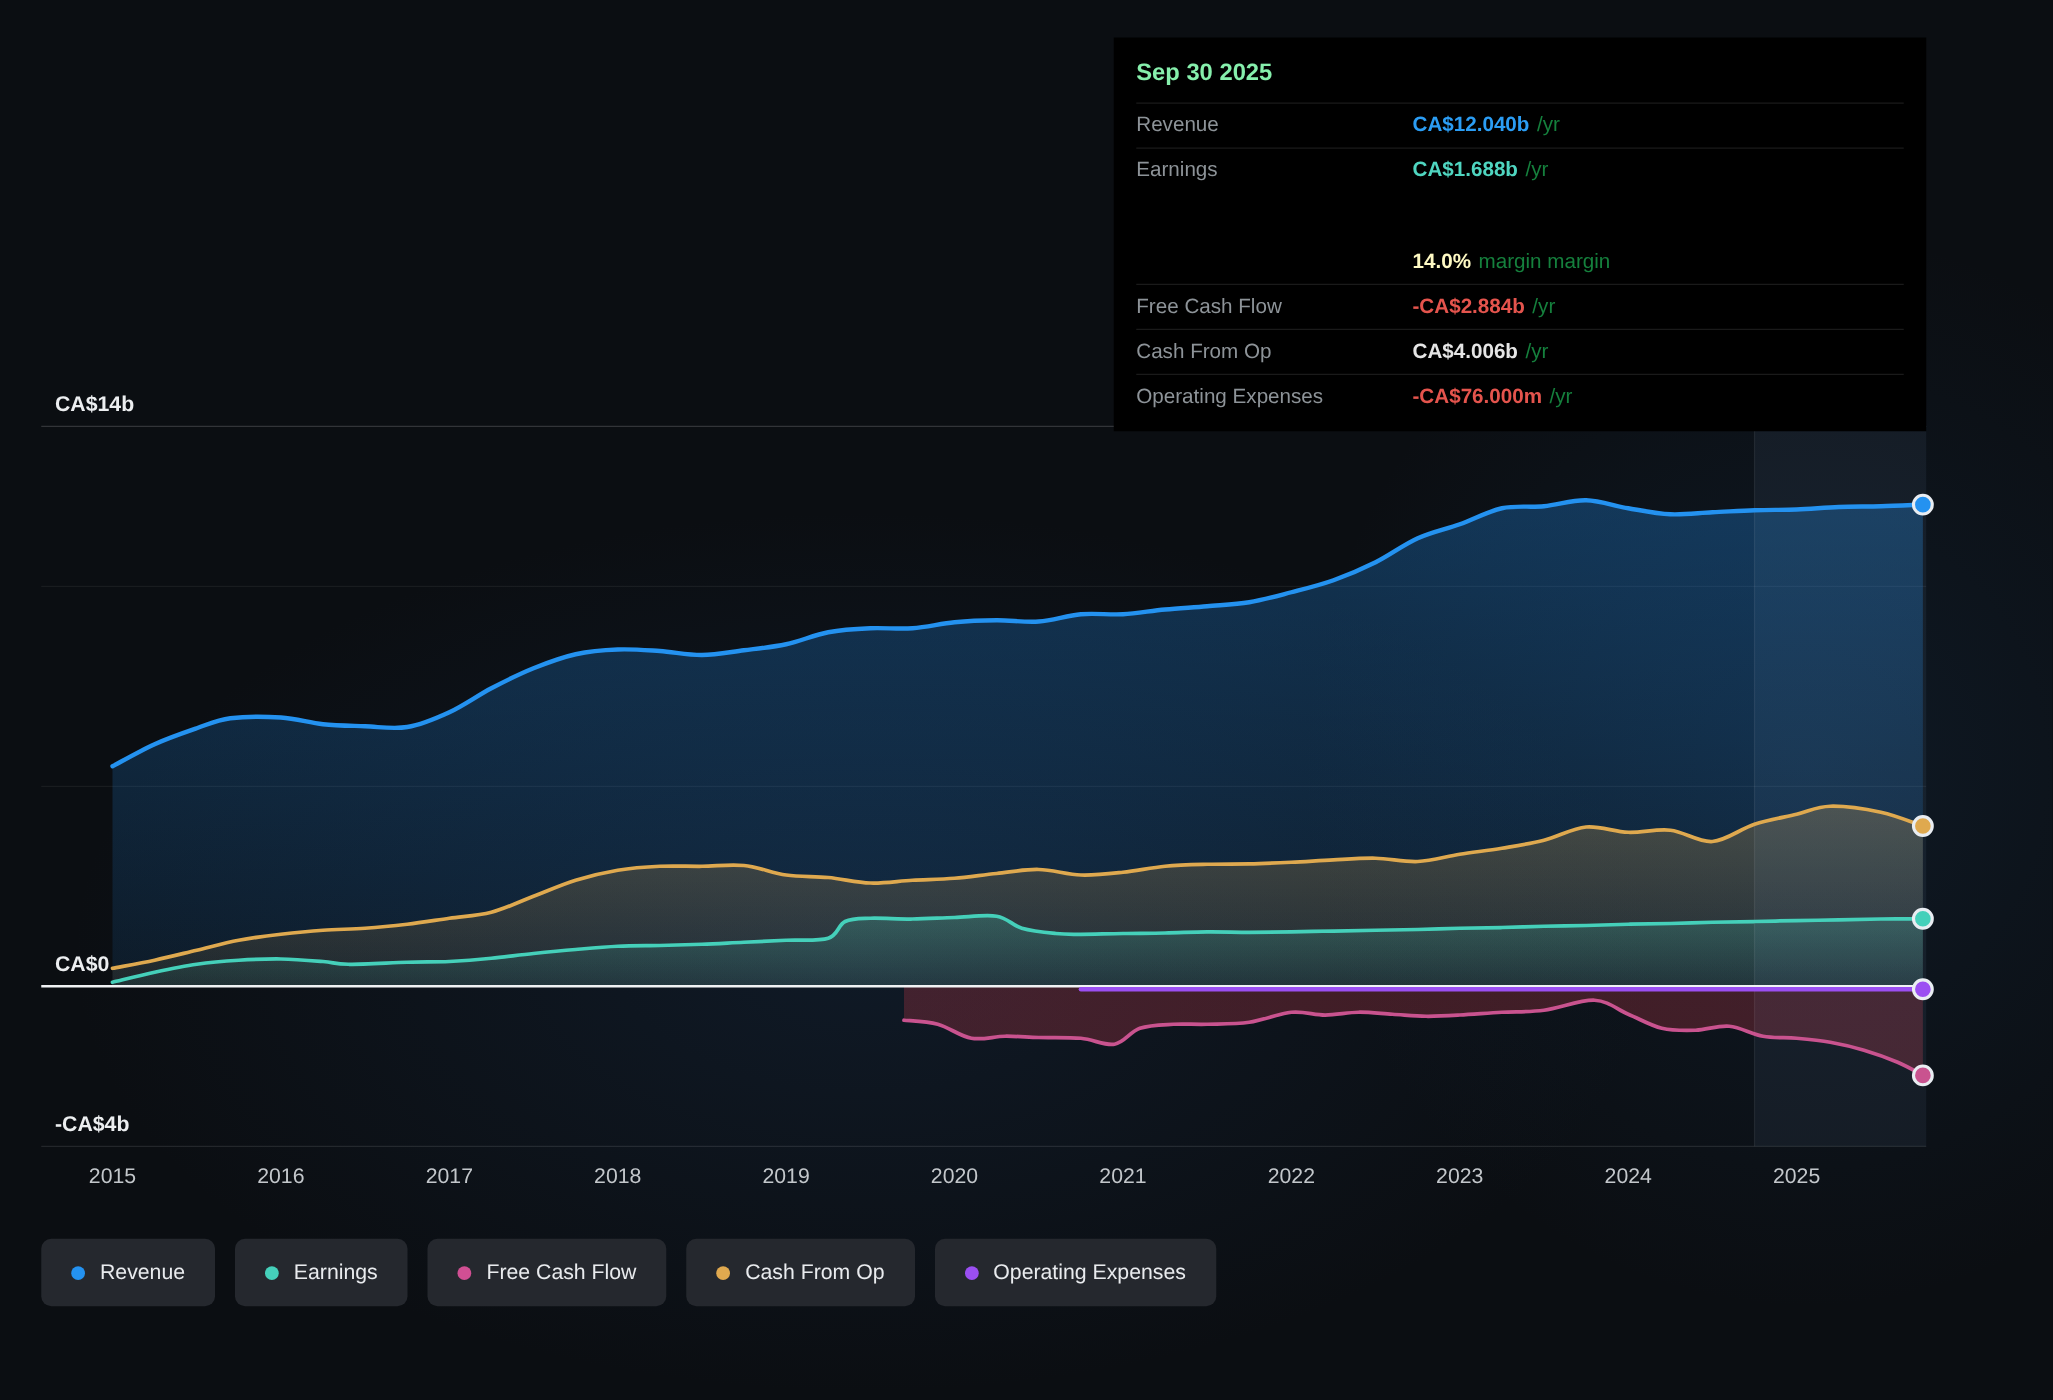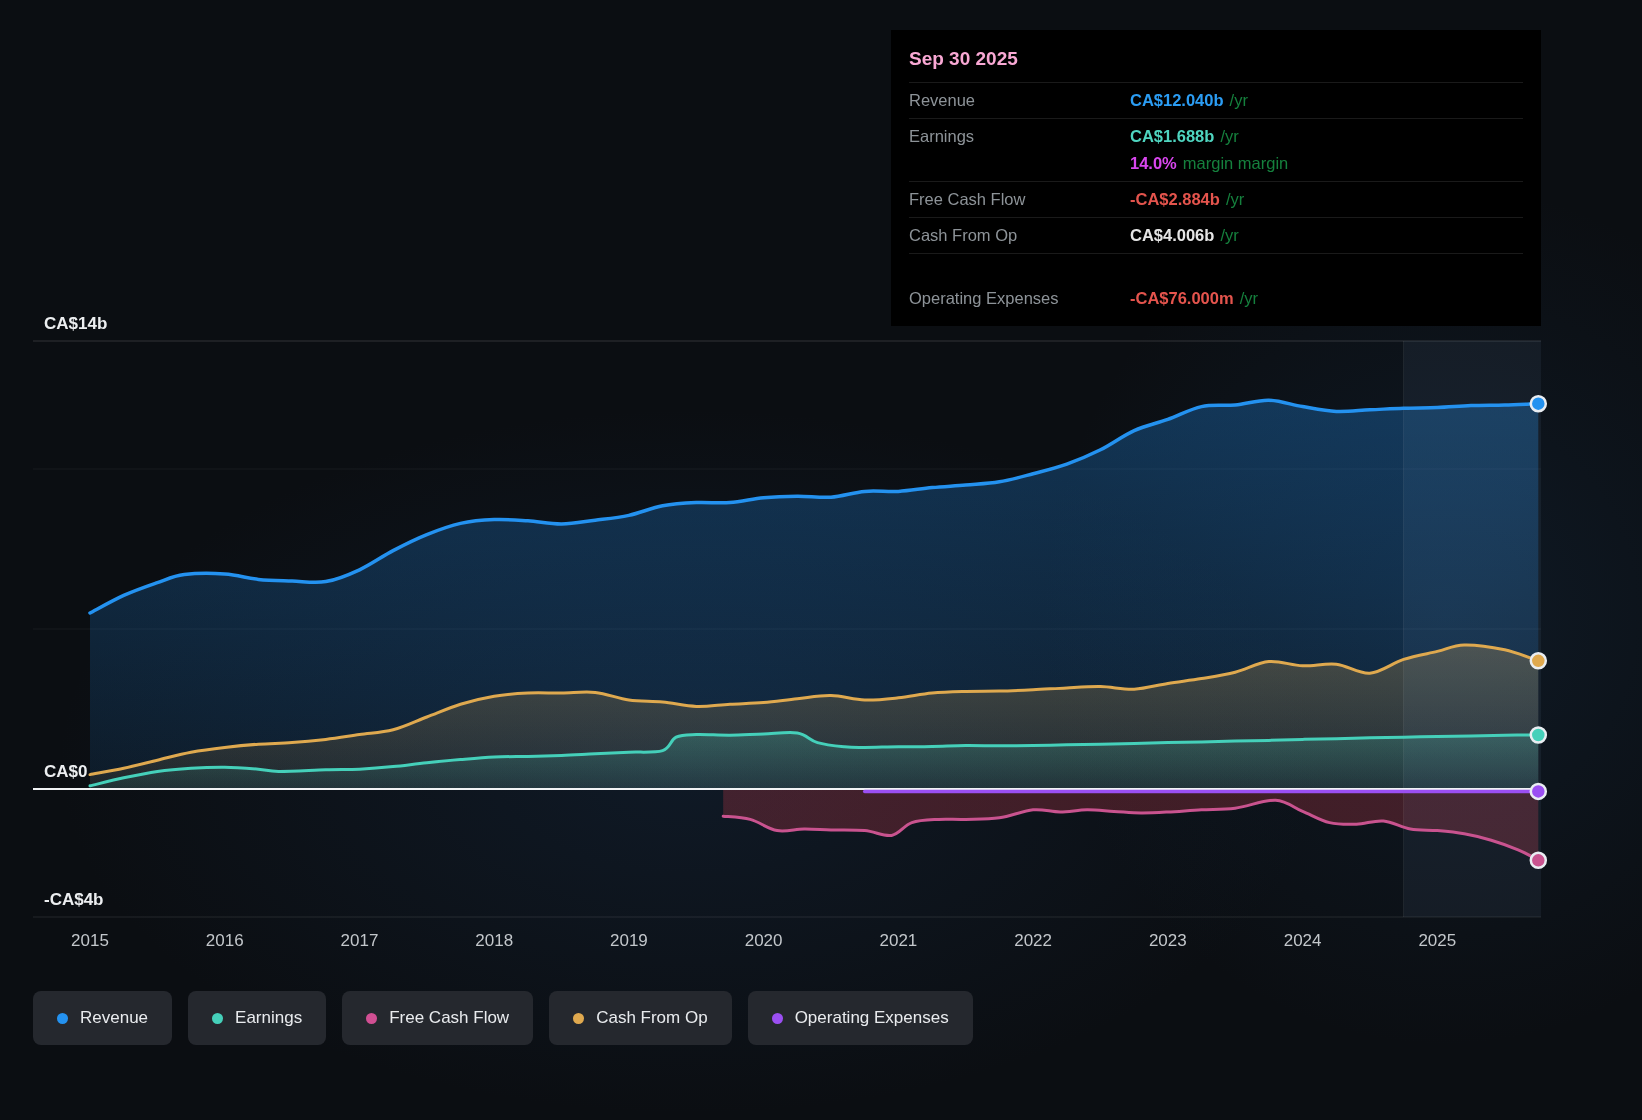--- a/index.html
+++ b/index.html
@@ -14,21 +14,21 @@
   .stage{position:absolute;inset:0}
   #chart-svg{position:absolute;left:0;top:0}
   svg text{font-family:"Liberation Sans",sans-serif}
   .xlab{fill:#c3c7cb;font-size:17px}
   .ylab{fill:#eceef0;font-size:17px;font-weight:700}
 
   .tooltip{
     position:absolute;left:891px;top:30px;width:650px;box-sizing:border-box;
     background:#000;padding:14px 18px 10px;
   }
-  .tooltip-title{font-size:19px;font-weight:700;color:#f9a8d4;padding:4px 0 12px}
+  .tooltip-title{font-size:19px;font-weight:700;color:#86efac;padding:4px 0 12px}
   .trow{display:flex;align-items:baseline;padding:8px 0;border-top:1px solid rgba(255,255,255,0.10);font-size:16.5px}
   .trow.sub{border-top:none;padding-top:0}
   .tlabel{width:221px;flex:none;color:#8d9398}
   .tvalue{font-weight:700}
   .tsuffix{color:#15803d;margin-left:6px}
 
   .legend{position:absolute;left:33px;top:991px;display:flex;gap:16px}
   .legend-item{
     display:inline-flex;align-items:center;gap:12px;background:#25282e;
     border-radius:8px;padding:17px 24px;font-size:17px;color:#e9ebee;cursor:pointer;white-space:nowrap;
@@ -104,36 +104,36 @@
           <span class="tvalue" style="color: rgb(43, 157, 244);">CA$12.040b</span>
           <span class="tsuffix">/yr</span>
         </div>
         <div class="trow">
           <span class="tlabel">Earnings</span>
           <span class="tvalue" style="color: rgb(79, 213, 192); text-align: center;">CA$1.688b</span>
           <span class="tsuffix">/yr</span>
         </div>
         <div class="trow sub">
           <span class="tlabel"></span>
-          <span class="tvalue" style="color: #d946ef;">14.0%</span>
+          <span class="tvalue" style="color: #fef9c3; margin-top: 46px;">14.0%</span>
           <span class="tsuffix">margin margin</span>
         </div>
         <div class="trow">
           <span class="tlabel">Free Cash Flow</span>
           <span class="tvalue" style="color: rgb(228, 84, 77);">-CA$2.884b</span>
           <span class="tsuffix">/yr</span>
         </div>
         <div class="trow">
           <span class="tlabel">Cash From Op</span>
           <span class="tvalue" style="color: #e5e5e5;">CA$4.006b</span>
           <span class="tsuffix">/yr</span>
         </div>
         <div class="trow">
           <span class="tlabel">Operating Expenses</span>
-          <span class="tvalue" style="color: rgb(228, 84, 77); margin-top: 27px;">-CA$76.000m</span>
+          <span class="tvalue" style="color: rgb(228, 84, 77);">-CA$76.000m</span>
           <span class="tsuffix">/yr</span>
         </div>
       </div>
   </div>
 
   <div id="legend" class="legend">
       <div class="legend-item">
         <span class="dot" style="background: rgb(36, 146, 240);"></span>
         <span>Revenue</span>
       </div>

